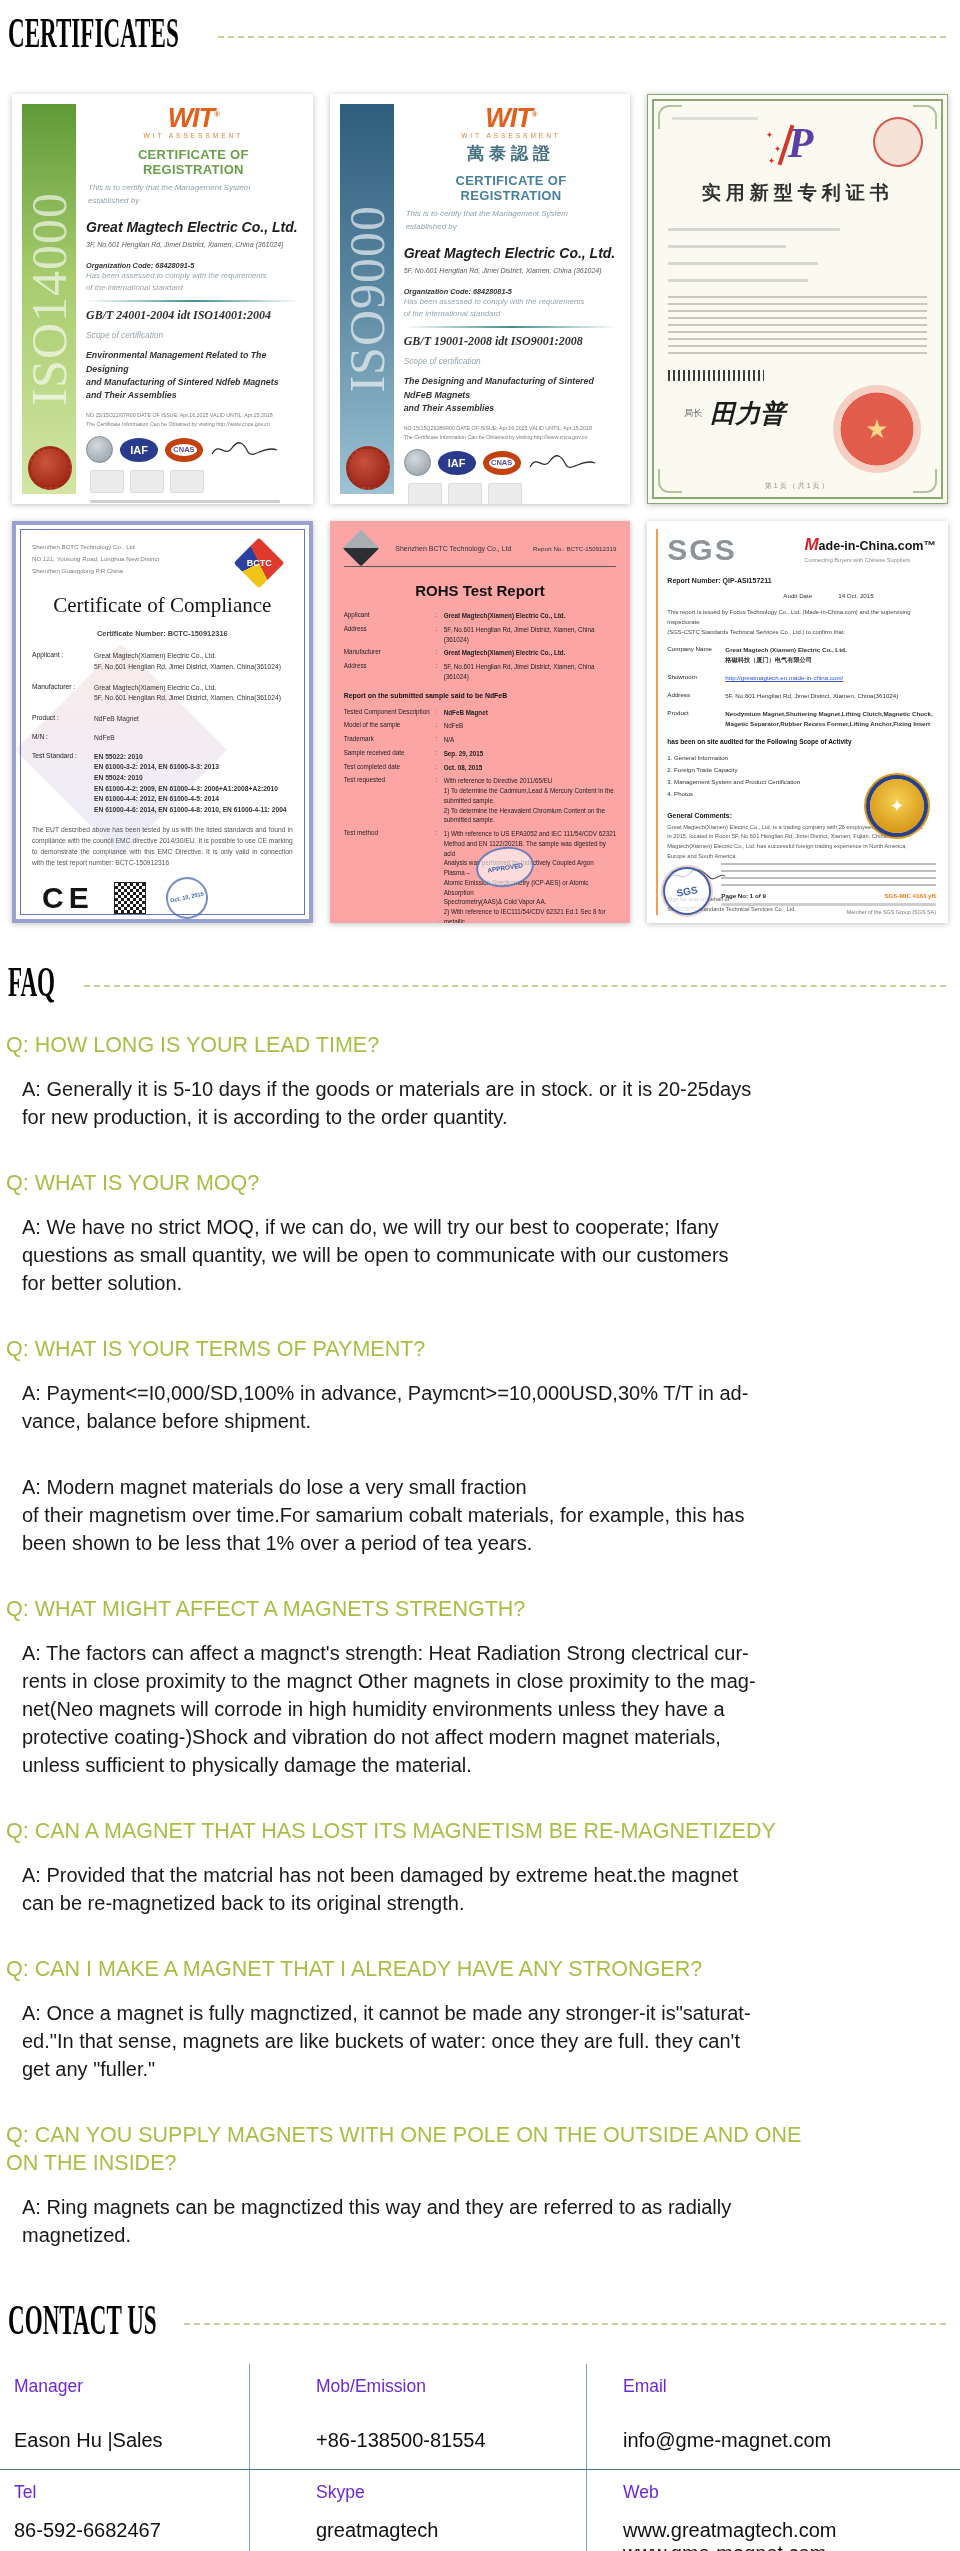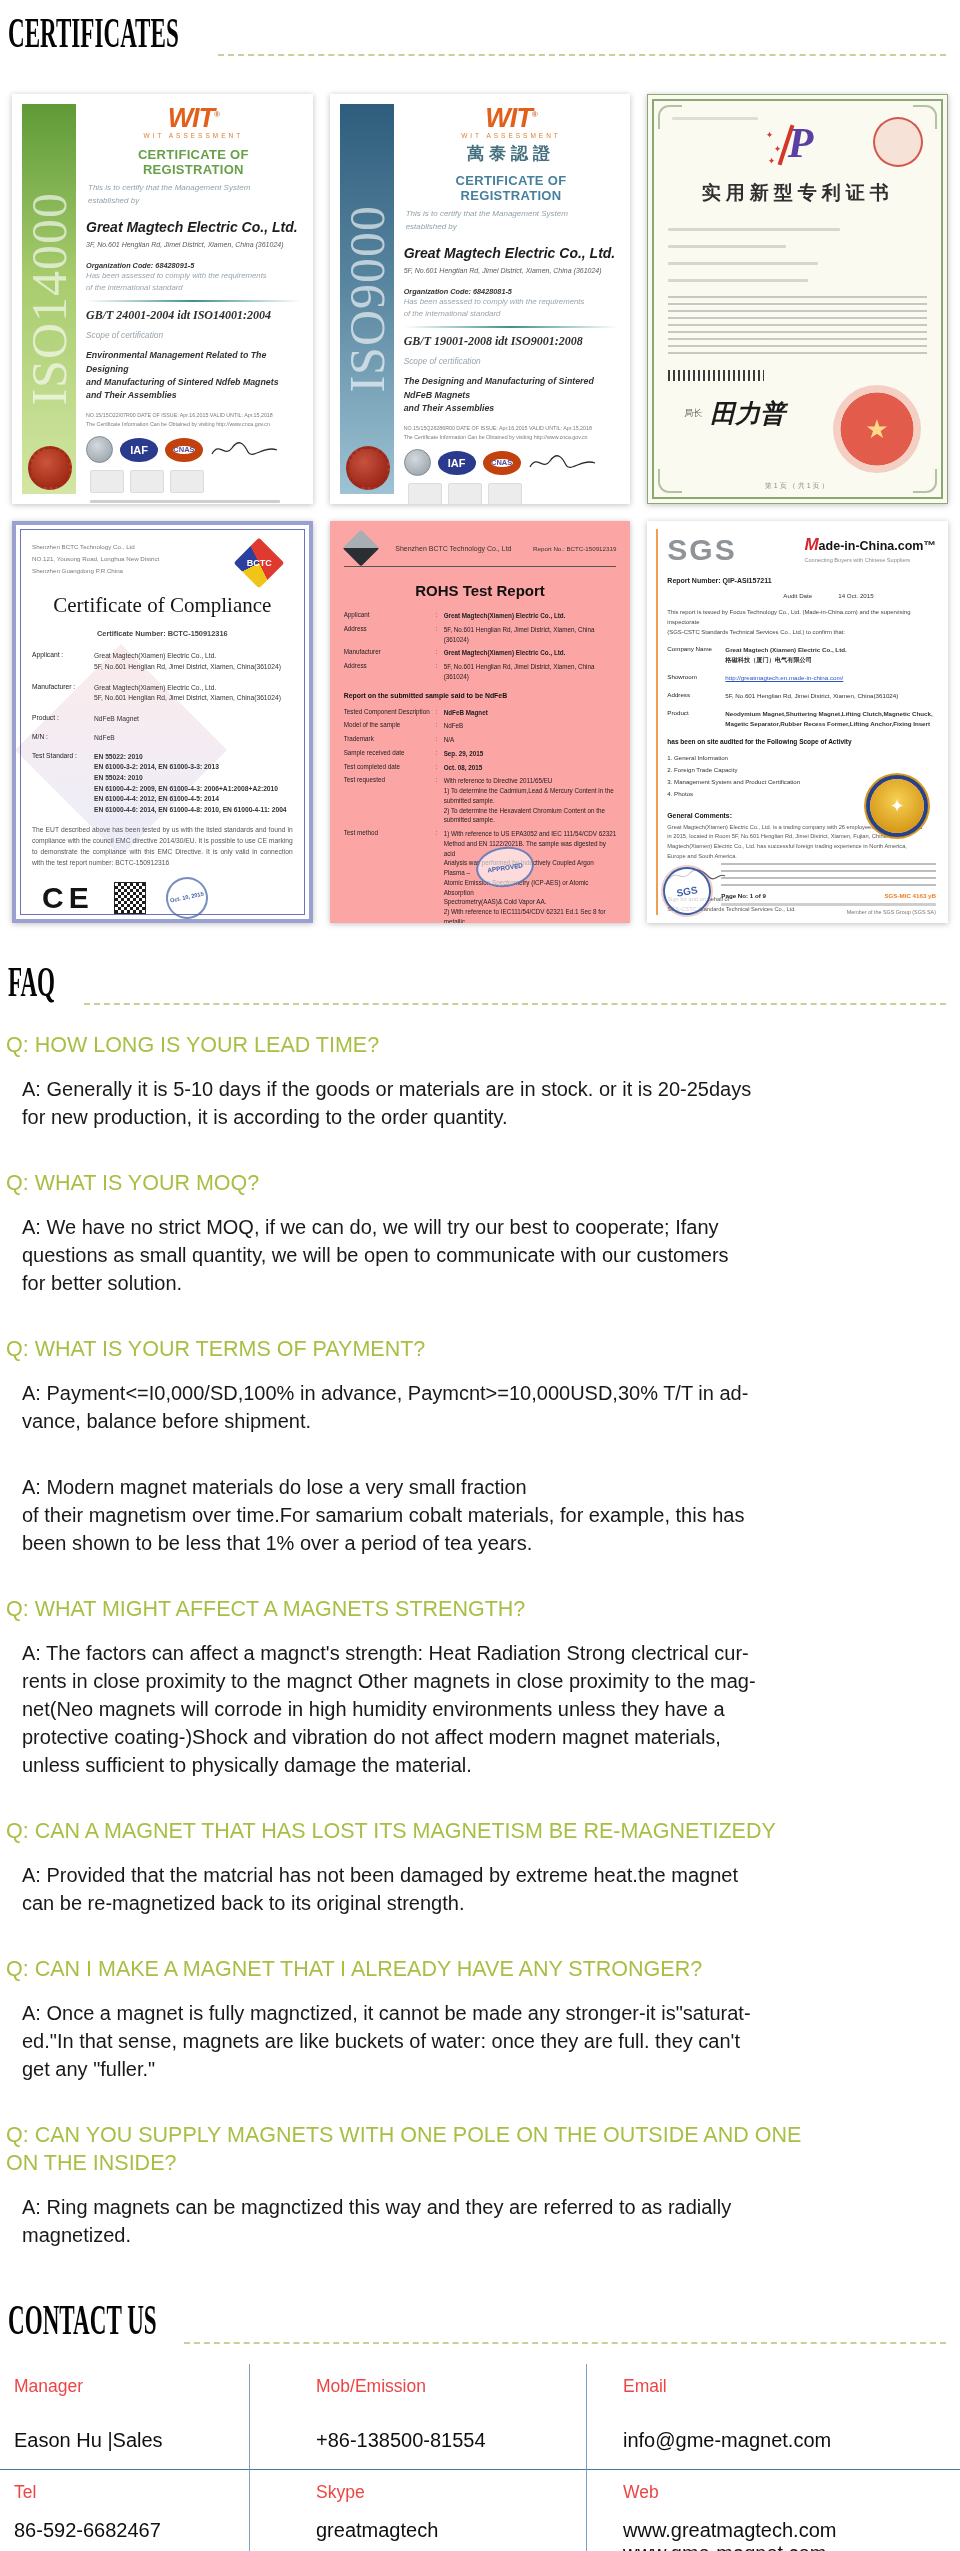--- a/index.html
+++ b/index.html
@@ -1,19 +1,19 @@
 <!DOCTYPE html>
 <html><head>
 <meta charset="utf-8">
 <style>
   html,body{margin:0;padding:0;background:#fff}
   body{width:960px;min-height:2551px;font-family:"Liberation Sans",sans-serif;color:#222;overflow-x:hidden}
 
   
-  .sec-head{display:flex;align-items:flex-end;gap:24px;padding:10px 14px 4px 8px}
+  .sec-head{display:flex;align-items:center;gap:24px;padding:10px 14px 4px 8px}
   .title-box{flex:0 0 auto;overflow:visible}
   .sec-title{font-family:"Liberation Serif",serif;font-size:42px;font-weight:700;color:#050505;margin:0;
              transform:scaleX(.55);transform-origin:left center;white-space:nowrap;line-height:1.1}
   .tb-cert{width:186px}.tb-faq{width:52px}.tb-contact{width:152px}
   .dash{flex:1;height:0;border-top:2px dashed #cdcd97;margin-top:8px}
 
   
   .certs{display:grid;grid-template-columns:repeat(3,1fr);gap:17px;padding:34px 12px 0 12px}
   .card{position:relative;background:#fff;box-shadow:0 1px 6px rgba(0,0,0,.25);overflow:hidden;box-sizing:border-box}
   .r1c{height:410px}.r2c{height:402px}
@@ -43,21 +43,21 @@
   .iso-org{font-size:7.3px;font-weight:bold;font-style:italic;color:#333;text-align:left;margin-top:13px}
   .iso-assessed{font-size:7.8px;font-style:italic;color:#99a5ad;text-align:left;white-space:pre-line;line-height:1.5}
   .iso-hr{height:2px;background:linear-gradient(90deg,rgba(60,140,140,0),#3f8f8f,rgba(60,140,140,0));margin:7px 0 6px}
   .iso-std{font-family:"Liberation Serif",serif;font-style:italic;font-weight:bold;font-size:12px;color:#2e2e2e;text-align:left}
   .iso-scopelabel{font-size:8.3px;font-style:italic;color:#99a5ad;text-align:left;margin-top:7px}
   .iso-scope{font-size:8.8px;font-weight:bold;font-style:italic;color:#333;text-align:left;white-space:pre-line;margin-top:9px;line-height:1.5}
   .iso-issue{font-size:5.3px;color:#7c7c7c;text-align:left;margin-top:9px;white-space:pre-line;line-height:1.7}
   .logo-row{display:flex;align-items:center;gap:7px;margin-top:7px}
   .globe{width:25px;height:25px;border-radius:50%;background:radial-gradient(circle at 40% 35%,#d4dade,#8e9aa2);border:1px solid #7e8a92;flex:none}
   .iaf{width:38px;height:24px;border-radius:50%;background:#2a3a8c;color:#fff;font-weight:bold;font-size:11px;display:flex;align-items:center;justify-content:center;flex:none}
-  .cnas{width:38px;height:24px;border-radius:50%;border:8px solid #c2410c;color:#5a4a9a;font-size:7.5px;font-weight:bold;display:flex;align-items:center;justify-content:center;background:#fff;box-sizing:border-box;flex:none}
+  .cnas{width:38px;height:24px;border-radius:50%;border:6px solid #c2410c;color:#5a4a9a;font-size:7.5px;font-weight:bold;display:flex;align-items:center;justify-content:center;background:#fff;box-sizing:border-box;flex:none}
   .sig{flex:none}
   .stamp-boxes{display:flex;gap:6px;margin:7px 0 0 4px}
   .sbox{width:32px;height:21px;background:#ececec;border:1px solid #dcdcdc;border-radius:2px}
   .fine{margin:7px 4px 0 4px}
   .seal-red{position:absolute;left:16px;bottom:14px;width:44px;height:44px;border-radius:50%;
             background:radial-gradient(circle at 40% 35%,#cc4a33,#a01f0e 72%);border:3px dotted rgba(150,30,15,.85);box-sizing:border-box;opacity:.93}
 
   
   .patent{background:#fbfaf0;border:1px solid #8aa774;outline:2px solid #8aa774;outline-offset:-7px;padding:20px 20px 0 20px}
   .pc{position:absolute;width:22px;height:22px;border-left:2px solid #9ab385;border-top:2px solid #9ab385;border-top-left-radius:11px;opacity:.75}
@@ -165,21 +165,21 @@
 
   
   .contact-head{margin-top:10px}
   .contact-grid{display:grid;grid-template-columns:250px 337px 373px;margin-top:16px}
   .ccell{box-sizing:border-box;padding:12px 10px 16px 14px}
   .ccell.col2{padding-left:66px}
   .ccell.col3{padding-left:36px}
   .ccell.vline{border-right:1px solid #7ba2c2}
   .ccell.r1{border-bottom:1px solid #49799f;height:106px}
   .ccell.r2{min-height:170px}
-  .clabel{color:#ef4444;font-size:17.5px}
+  .clabel{color:#6d28d9;font-size:17.5px}
   .cvalue{color:#0f0f0f;font-size:20px;margin-top:32px;white-space:pre-line;line-height:1.18}
   .r2 .cvalue{margin-top:16px}
 </style>
 </head>
 <body>
 
 <header class="sec-head">
   <div class="title-box tb-cert">
     <h2 class="sec-title">CERTIFICATES</h2>
   </div>

